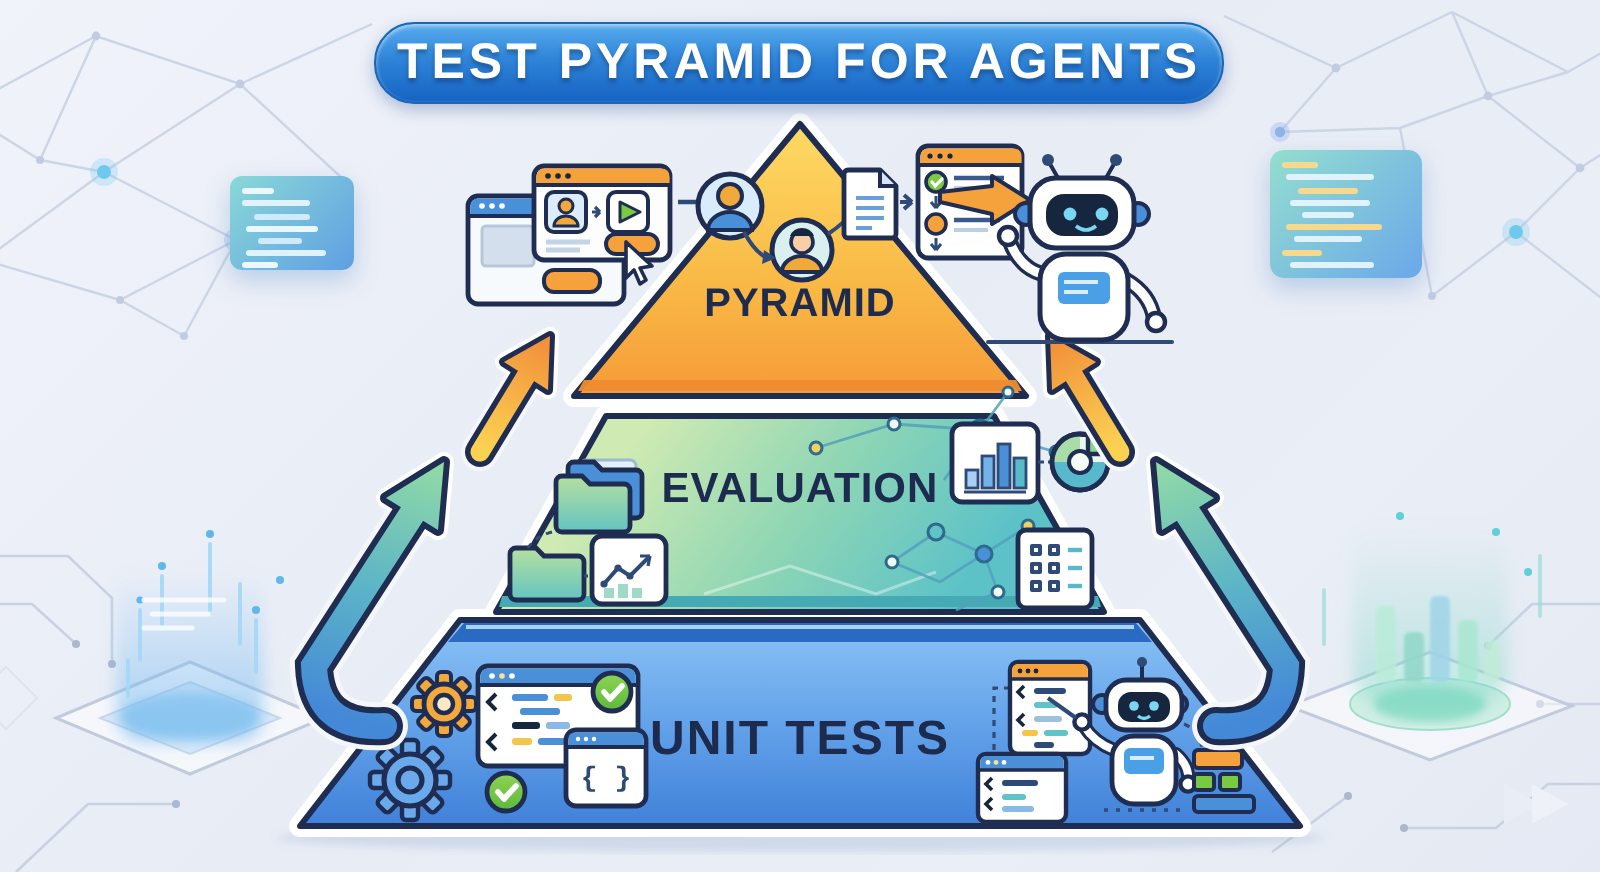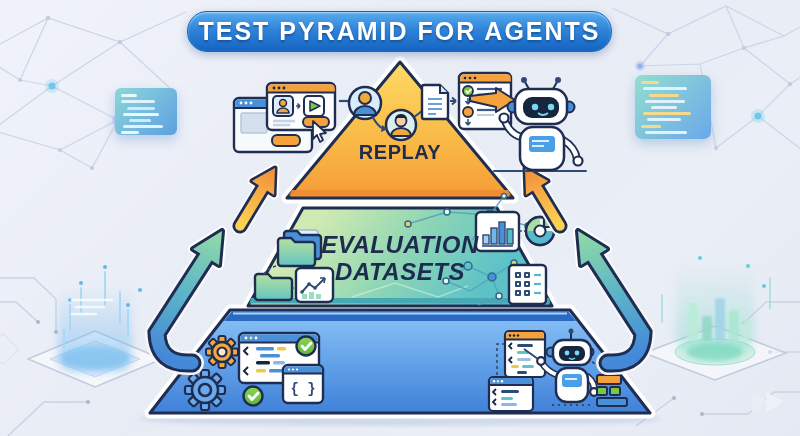--- a/index.html
+++ b/index.html
@@ -9,21 +9,21 @@
   .abs{position:absolute;}
   .banner{position:absolute;left:187px;top:11px;width:423px;height:39px;border-radius:20px;
     background:linear-gradient(180deg,#58acee 0%,#2f84d8 45%,#1563c2 100%);
     display:flex;align-items:center;justify-content:center;
     font-size:25px;font-weight:800;letter-spacing:2px;color:#fff;
     text-shadow:0 2px 2px rgba(13,49,102,.45);
     box-shadow:0 3px 8px rgba(30,70,140,.30), inset 0 1px 2px rgba(255,255,255,.55);
     border:1px solid #1c66b8;}
   .lvl{position:absolute;left:300px;width:200px;text-align:center;font-weight:800;color:#1d2b4e;}
   #lbl1{top:140px;font-size:20px;line-height:25px;letter-spacing:.5px;}
-  #lbl2{top:231px;font-size:24px;line-height:27px;letter-spacing:.5px;font-style:italic;}
+  #lbl2{top:231px;font-size:21px;line-height:27px;letter-spacing:.5px;}
   #lbl3{top:357px;font-size:24px;line-height:26px;letter-spacing:1px;}
   .card{position:absolute;border-radius:6px;box-shadow:0 5px 12px rgba(90,140,200,.35);}
   #cardL{left:115px;top:88px;width:62px;height:47px;background:linear-gradient(135deg,#8ad8d8,#5f9fe2);}
   #cardR{left:635px;top:75px;width:76px;height:64px;border-radius:7px;background:linear-gradient(135deg,#93decf,#6aa8ea);}
   .cl{height:3px;border-radius:2px;margin-top:3.2px;}
 </style>
 </head>
 <body>
 
 <div class="canvas">
@@ -608,20 +608,22 @@
     <div class="cl" style="width:20px;margin-left:6px;background:#f6d98c"></div>
     <div class="cl" style="width:42px;margin-left:10px;background:#dff2fe"></div>
   </div>
 </div>
 
 <div class="banner">
   <span>TEST PYRAMID FOR AGENTS</span>
 </div>
 
 <div class="lvl" id="lbl1">
-  <div>REPLAY</div>
+  <div>PYRAMID</div>
 </div>
 <div class="lvl" id="lbl2">
   <div>EVALUATION</div>
-  <div>DATASETS</div>
 </div>
-
+<div class="lvl" id="lbl3">
+  <div>UNIT TESTS</div>
 </div>
 
+</div>
+
 </body></html>

